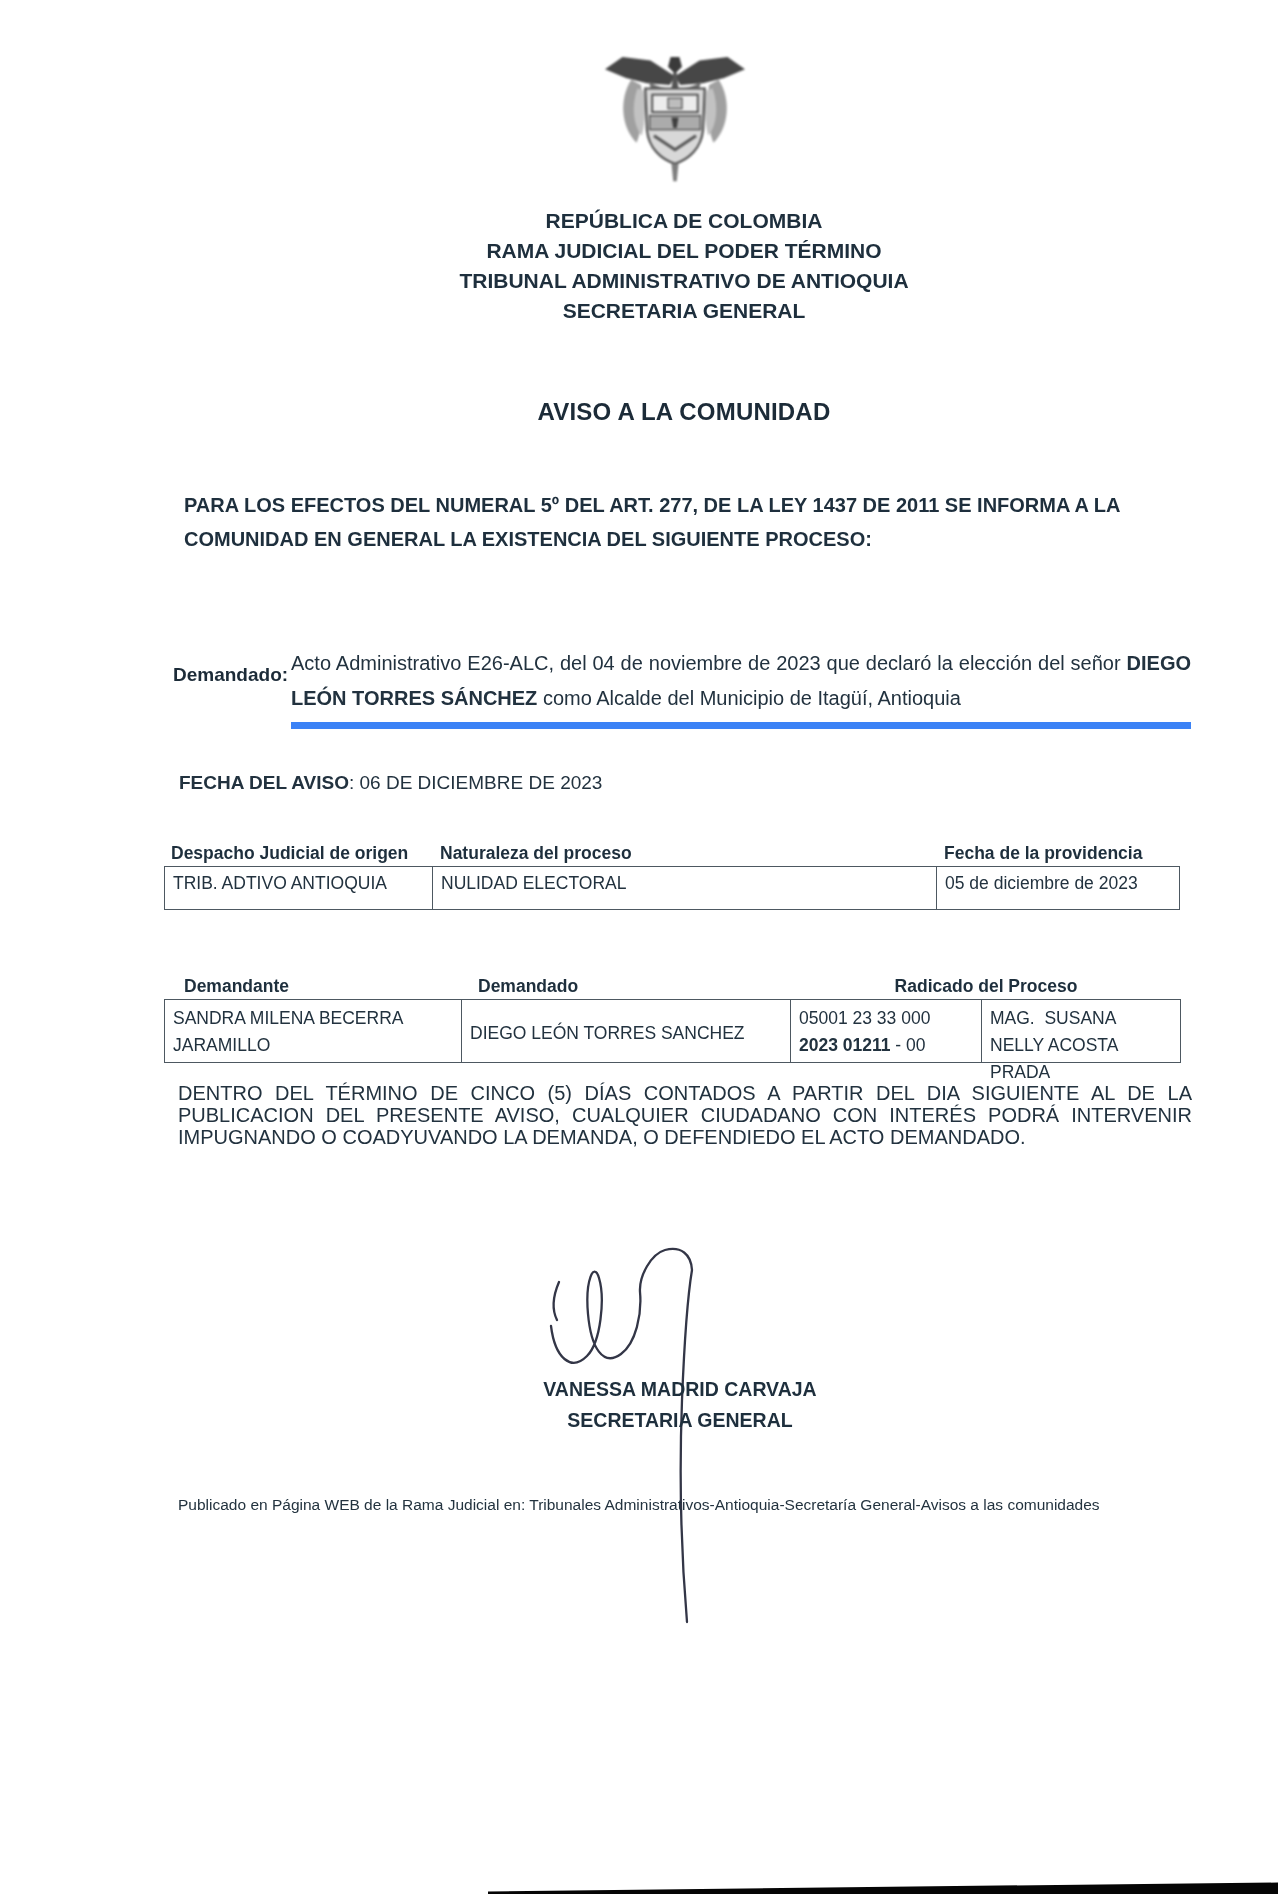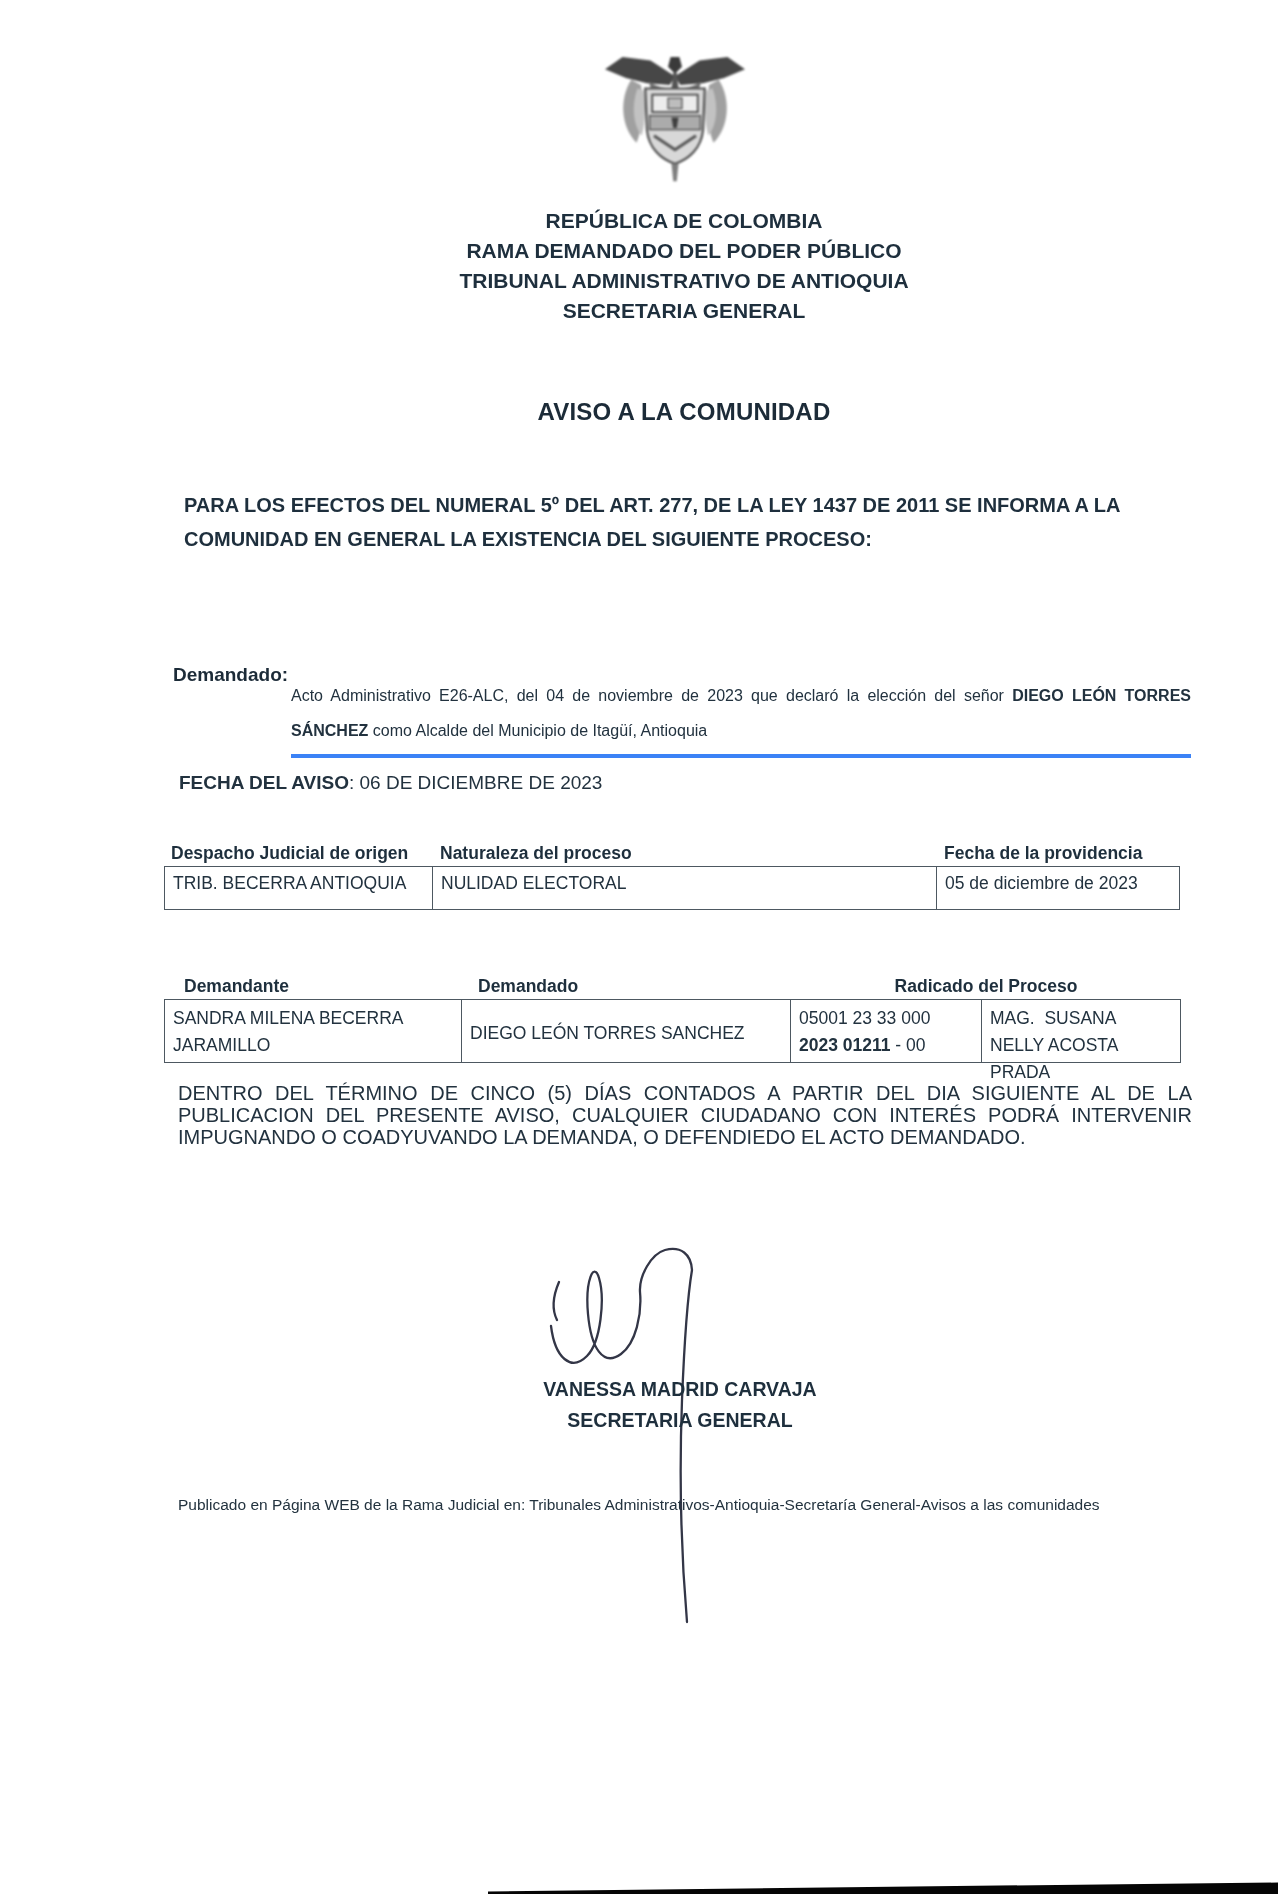--- a/index.html
+++ b/index.html
@@ -16,21 +16,21 @@
   .abs{position:absolute;}
   .bold{font-weight:bold;}
   .center-col{left:90px;width:1188px;text-align:center;}
   
   .crest{left:595px;top:50px;width:160px;height:140px;filter:blur(0.8px);}
   .hdr{top:206px;font-size:21px;font-weight:bold;line-height:30px;color:#1e2f3d;}
   .title{top:398px;font-size:24px;font-weight:bold;letter-spacing:0.2px;color:#1c2b38;}
   .intro{left:184px;width:1000px;top:488px;text-align:left;font-size:20px;font-weight:bold;line-height:34px;color:#1e2f3d;}
   
   .dem-label{left:173px;top:664px;font-size:19px;font-weight:bold;color:#1c2b38;}
-  .dem-text{left:291px;top:678px;width:900px;font-size:16px;line-height:35px;text-align:justify;text-align-last:left;border-bottom:4px solid #3b82f6;padding-bottom:6px;}
+  .dem-text{left:291px;top:646px;width:900px;font-size:20px;line-height:35px;text-align:justify;text-align-last:left;border-bottom:7px solid #3b82f6;padding-bottom:6px;}
   
   .fecha{left:179px;top:772px;font-size:19px;}
   
   .t1-head{left:164px;top:843px;width:1016px;display:grid;grid-template-columns:269px 504px 243px;font-size:17.5px;font-weight:bold;color:#1e2f3d;}
   .t1-head>div{padding-left:7px;}
   .t1-row{left:164px;top:866px;width:1016px;display:grid;grid-template-columns:269px 504px 243px;font-size:17.5px;}
   .t1-row>div{border:1px solid #4d5861;margin-left:-1px;height:44px;padding:6px 0 0 8px;box-sizing:border-box;}
   .t1-row>div:first-child{margin-left:0;}
   .t2-head{left:164px;top:976px;width:1017px;display:grid;grid-template-columns:298px 329px 390px;font-size:17.5px;font-weight:bold;color:#1e2f3d;}
   .t2-head .h1{padding-left:20px;}
@@ -72,21 +72,21 @@
     <rect x="64" y="51" width="52" height="20" fill="#ececec" stroke="#454545" stroke-width="2"></rect>
     <rect x="82" y="55" width="16" height="12" fill="#bdbdbd" stroke="#555" stroke-width="1.5"></rect>
     <rect x="61" y="75" width="58" height="16" fill="#ababab" stroke="#4f4f4f" stroke-width="1.5"></rect>
     <path d="M86,77 L94,77 L92,89 L88,89 Z" fill="#3f3f3f"></path>
     <path d="M66,98 L90,114 L114,98" stroke="#565656" stroke-width="3.5" fill="none"></path>
     <path d="M86,130 L94,130 L92,150 L88,150 Z" fill="#7d7d7d"></path>
   </svg>
 
   <div class="abs center-col hdr">
     <div>REPÚBLICA DE COLOMBIA</div>
-    <div>RAMA DEMANDADO DEL PODER PÚBLICO</div>
+    <div>RAMA JUDICIAL DEL PODER TÉRMINO</div>
     <div>TRIBUNAL ADMINISTRATIVO DE ANTIOQUIA</div>
     <div>SECRETARIA GENERAL</div>
   </div>
 
   <div class="abs center-col title">AVISO A LA COMUNIDAD</div>
 
   <div class="abs intro">PARA LOS EFECTOS DEL NUMERAL 5º DEL ART. 277, DE LA LEY 1437 DE 2011 SE INFORMA A LA COMUNIDAD EN GENERAL LA EXISTENCIA DEL SIGUIENTE PROCESO:</div>
 
   <div class="abs dem-label">Demandado:</div>
   <div class="abs dem-text">
@@ -96,21 +96,21 @@
   <div class="abs fecha">
     <span class="bold">FECHA DEL AVISO</span><span>: 06 DE DICIEMBRE DE 2023</span>
   </div>
 
   <div class="abs t1-head">
     <div>Despacho Judicial de origen</div>
     <div>Naturaleza del proceso</div>
     <div>Fecha de la providencia</div>
   </div>
   <div class="abs t1-row">
-    <div>TRIB. BECERRA ANTIOQUIA</div>
+    <div>TRIB. ADTIVO ANTIOQUIA</div>
     <div>NULIDAD ELECTORAL</div>
     <div>05 de diciembre de 2023</div>
   </div>
 
   <div class="abs t2-head">
     <div class="h1">Demandante</div>
     <div class="h2">Demandado</div>
     <div class="h3">Radicado del Proceso</div>
   </div>
   <div class="abs t2-row">

